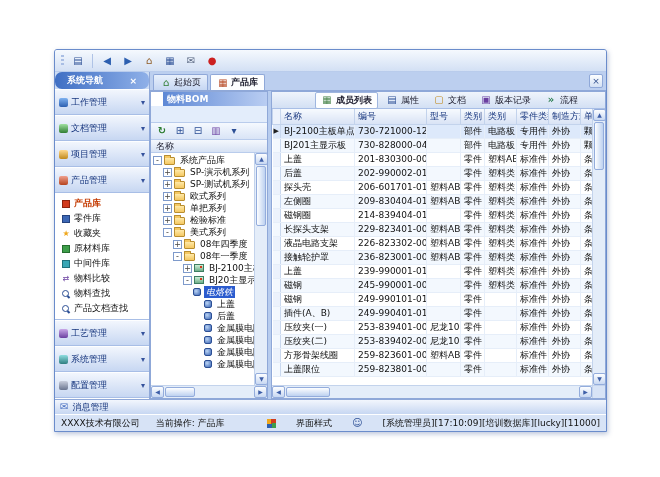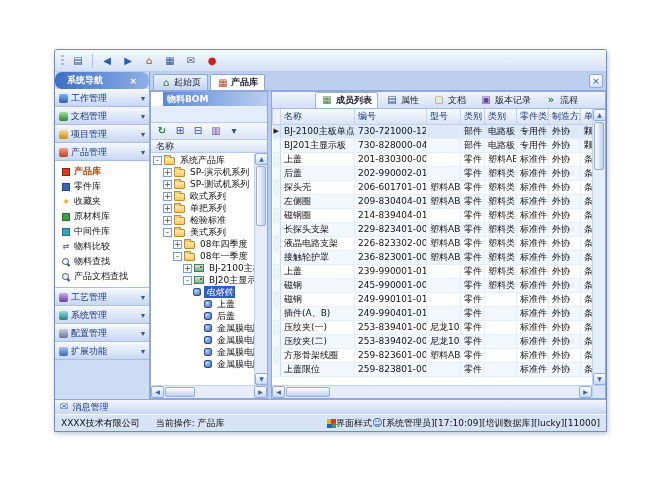--- a/index.html
+++ b/index.html
@@ -34,21 +34,21 @@
   .gi.props::before{content:"▤";color:#2C4F95}
   .gi.docfile::before{content:"▢";color:#C08A1E}
   .gi.versions::before{content:"▣";color:#6A3FA0}
   .gi.flow::before{content:"»";color:#2C7E52;font-weight:bold}
   
   .content{flex:1;display:flex;overflow:hidden;}
   
   .sidebar{width:95px;flex:none;display:flex;flex-direction:column;background:#CCDCF4;border-right:1px solid #8FA8D8;overflow:hidden;}
   .nav-title{height:17px;flex:none;display:flex;align-items:center;padding:0 12px;background:linear-gradient(90deg,#3F6FC4,#8FB0E8);color:#fff;font-weight:bold;border-radius:7px;}
   .nav-close{margin-left:auto;font-size:9px;cursor:default;}
-  .nav-sec{height:18px;display:flex;align-items:center;gap:3px;padding:0 4px;background:linear-gradient(#F2F6FD,#C7D7F2);border-bottom:1px solid #A8BEE6;border-top:1px solid #FDFEFF;color:#17367E;}
+  .nav-sec{height:26px;display:flex;align-items:center;gap:3px;padding:0 4px;background:linear-gradient(#F2F6FD,#C7D7F2);border-bottom:1px solid #A8BEE6;border-top:1px solid #FDFEFF;color:#17367E;}
   .nav-sec-label{white-space:nowrap;overflow:hidden;}
   .chev{margin-left:auto;color:#35529C;font-size:8px;}
   .nav-items{background:#fff;padding:3px 0;border-bottom:1px solid #A8BEE6;}
   .nav-item{height:15px;display:flex;align-items:center;gap:4px;padding:0 7px;white-space:nowrap;overflow:hidden;}
   .nav-item.selected{color:var(--acc);font-weight:bold;}
   .sic{width:9px;height:9px;border-radius:2px;flex:none;}
   .sic.work{background:linear-gradient(#7FB2F0,#2C5FB0)}
   .sic.docs{background:linear-gradient(#9FE0A0,#2F7E33)}
   .sic.project{background:linear-gradient(#FFD98E,#C08A1E)}
   .sic.product{background:linear-gradient(#F0A08E,#B5441F)}
@@ -113,21 +113,21 @@
   table{border-collapse:collapse;table-layout:fixed;width:332px;}
   th{height:15px;background:linear-gradient(#F7FAFE,#D9E3F5);border:1px solid #C3D3EC;border-top:none;font-weight:normal;color:#17367E;text-align:left;padding:0 3px;white-space:nowrap;overflow:hidden;}
   td{height:13px;border-right:1px solid #E6EEF9;border-bottom:1px solid #E6EEF9;padding:0 3px;white-space:nowrap;overflow:hidden;}
   tr:nth-child(even) td{background:#F3F8FE;}
   tr.current td{background:#DDE9FB;}
   td.ind,th.ind{background:#ECF2FC;border-right:1px solid #C9D8EF;text-align:center;color:#222;font-size:7px;padding:0;}
   
   .msgbar{height:15px;flex:none;display:flex;align-items:center;gap:4px;padding:0 5px;background:linear-gradient(#F2F6FD,#C7D7F2);border-top:1px solid #8FA8D8;color:#17367E;}
   .msgicon{color:#4A70C0;font-size:10px;line-height:1;}
   .statusbar{height:17px;flex:none;display:flex;align-items:center;padding:0 6px;background:#D7E3F6;border-top:1px solid #FDFEFF;gap:16px;}
-  .st-right{margin-left:auto;display:flex;align-items:center;gap:0;justify-content:space-between;}
+  .st-right{margin-left:auto;display:flex;align-items:center;gap:20px;justify-content:space-between;}
   .gridicon{width:9px;height:9px;flex:none;background:conic-gradient(#D23B1E 0 25%,#3E9E4A 25% 50%,#2C5FB0 50% 75%,#EFC row 75%);background:conic-gradient(#D23B1E 0 25%,#3E9E4A 25% 50%,#2C5FB0 50% 75%,#EFA71C 75%);}
   .usericon{color:#2C4F95;font-size:10px;line-height:1;}
 </style>
 </head>
 <body>
 
 <div class="window">
 
 
   <div class="toolbar">

